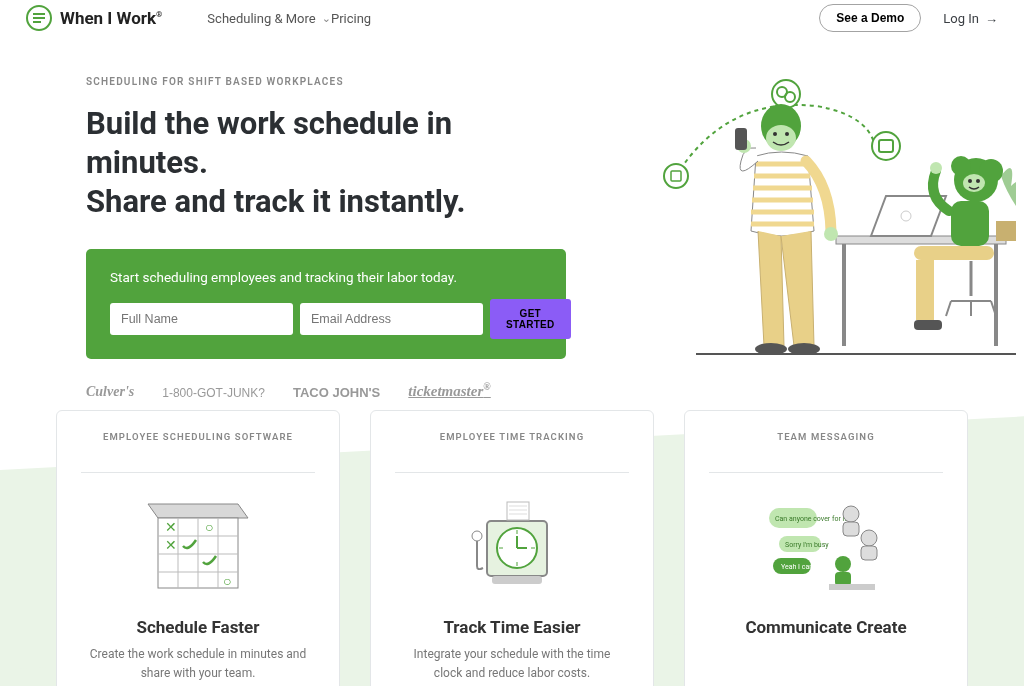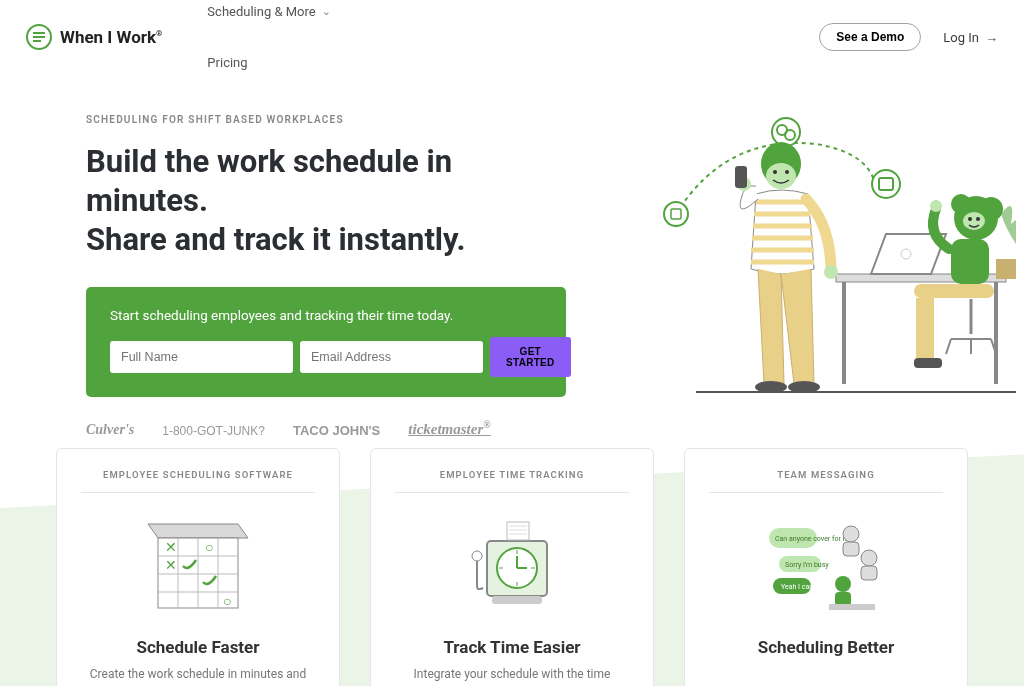--- a/index.html
+++ b/index.html
@@ -6,21 +6,21 @@
     body {font-family:-apple-system,BlinkMacSystemFont,"Segoe UI",Roboto,Helvetica,Arial,sans-serif;color:#3b3f44;background:#fff;width:1024px;overflow:hidden;}
     header {display:flex;align-items:center;padding:4px 26px;}
     .logo {display:flex;align-items:center;gap:8px;}
     .logo-mark {width:26px;height:26px;border:2.5px solid #51a33d;border-radius:50%;display:flex;align-items:center;justify-content:center;}
     .logo-mark-inner {width:12px;height:2.2px;background:#51a33d;position:relative;}
     .logo-mark-inner::before,.logo-mark-inner::after{content:"";position:absolute;left:0;width:12px;height:2.2px;background:#51a33d;}
     .logo-mark-inner::before{top:-4px;}
     .logo-mark-inner::after{top:4px;width:8px;}
     .logo-text{font-weight:700;font-size:17px;color:#222;}
     .logo-text sup{font-size:8px;}
-    nav {display:flex;gap:36px;margin-left:45px;font-size:13px;color:#555;flex-direction:column;}
+    nav {display:flex;margin-left:45px;font-size:13px;color:#555;}
     nav .nav-item{display:flex;align-items:center;gap:6px;cursor:pointer;}
     .chev{font-size:11px;color:#888;}
     .header-actions{margin-left:auto;display:flex;align-items:center;gap:22px;}
     .demo-btn{border:1px solid #a3a3a3;border-radius:16px;padding:6px 16px;font-size:12px;background:#fff;cursor:pointer;font-weight:600;}
     .login-link{font-size:13px;display:flex;align-items:center;gap:6px;cursor:pointer;}
 
     .hero{display:flex;padding:40px 26px 10px 86px;gap:40px;}
     .hero-left{flex:1;max-width:480px;}
     .eyebrow{font-size:10px;letter-spacing:1.2px;color:#888;font-weight:600;margin-bottom:18px;}
     h1{font-size:31px;font-weight:700;color:#2b2f33;line-height:1.25;margin-bottom:28px;}
@@ -34,21 +34,21 @@
     .brand.junk{font-style:normal;font-family:Arial;font-weight:300;font-size:12px;}
     .brand.tj{font-style:normal;font-size:13px;font-family:Arial;font-weight:800;}
     .brand.tm{font-style:italic;font-size:15px;text-decoration:underline;}
     .hero-right{flex:1;position:relative;}
     .illus{width:400px;height:280px;position:relative;margin-left:10px;}
 
     .features-bg{background:linear-gradient(180deg,#fff 0%,#fff 60px,#eaf4e7 60px,#eaf4e7 100%);padding:0 56px 20px;position:relative;}
     .diag{position:absolute;left:0;right:0;top:60px;height:200px;background:#eaf4e7;transform:skewY(-3deg);transform-origin:top left;z-index:0;}
     .features{display:flex;gap:30px;position:relative;z-index:1;}
     .card{flex:1;background:#fff;border:1px solid #e3e6e8;border-radius:6px;padding:20px 24px 24px;text-align:center;}
-    .card-eyebrow{font-size:9.5px;letter-spacing:1.1px;color:#888;font-weight:600;padding-bottom:12px;border-bottom:1px solid #e3e6e8;margin-bottom:18px;}
+    .card-eyebrow{font-size:9.5px;letter-spacing:1.1px;color:#888;font-weight:600;padding-bottom:30px;border-bottom:1px solid #e3e6e8;margin-bottom:18px;}
     .card-illus{height:110px;display:flex;align-items:center;justify-content:center;margin-bottom:16px;}
     .card h3{font-size:17px;font-weight:700;color:#333;margin-bottom:8px;}
     .card p{font-size:12px;color:#777;line-height:1.55;margin-bottom:20px;padding:0 6px;}
   </style>
 </head>
 <body>
 
 <header>
   <div class="logo">
     <div class="logo-mark">
@@ -75,21 +75,21 @@
 </header>
 
 <section class="hero">
   <div class="hero-left">
     <div class="eyebrow">SCHEDULING FOR SHIFT BASED WORKPLACES</div>
     <h1>
       <span>Build the work schedule in minutes.</span><br>
       <span>Share and track it instantly.</span>
     </h1>
     <div class="signup-box">
-      <div class="signup-prompt">Start scheduling employees and tracking their time today.</div>
+      <div class="signup-prompt">Start scheduling employees and tracking their labor today.</div>
       <div class="signup-row">
         <input type="text" placeholder="Full Name" style="">
         <input type="email" placeholder="Email Address" style="">
         <button>GET STARTED</button>
       </div>
     </div>
     <div class="brands">
       <span class="brand">Culver's</span>
       <span class="brand junk">1-800-<b>GOT</b>-JUNK?</span>
       <span class="brand tj">TACO JOHN'S</span>
@@ -230,17 +230,17 @@
 
           <circle cx="90" cy="18" r="8" fill="#ddd" stroke="#888"></circle>
           <rect x="82" y="26" width="16" height="14" rx="4" fill="#ddd" stroke="#888"></rect>
           <circle cx="108" cy="42" r="8" fill="#ddd" stroke="#888"></circle>
           <rect x="100" y="50" width="16" height="14" rx="4" fill="#ddd" stroke="#888"></rect>
           <circle cx="82" cy="68" r="8" fill="#51a33d"></circle>
           <rect x="74" y="76" width="16" height="14" rx="4" fill="#51a33d"></rect>
           <rect x="68" y="88" width="46" height="6" fill="#ccc"></rect>
         </svg>
       </div>
-      <h3>Scheduling Better</h3>
+      <h3>Communicate Create</h3>
 
     </div>
   </div>
 </div>
 
 </body></html>

